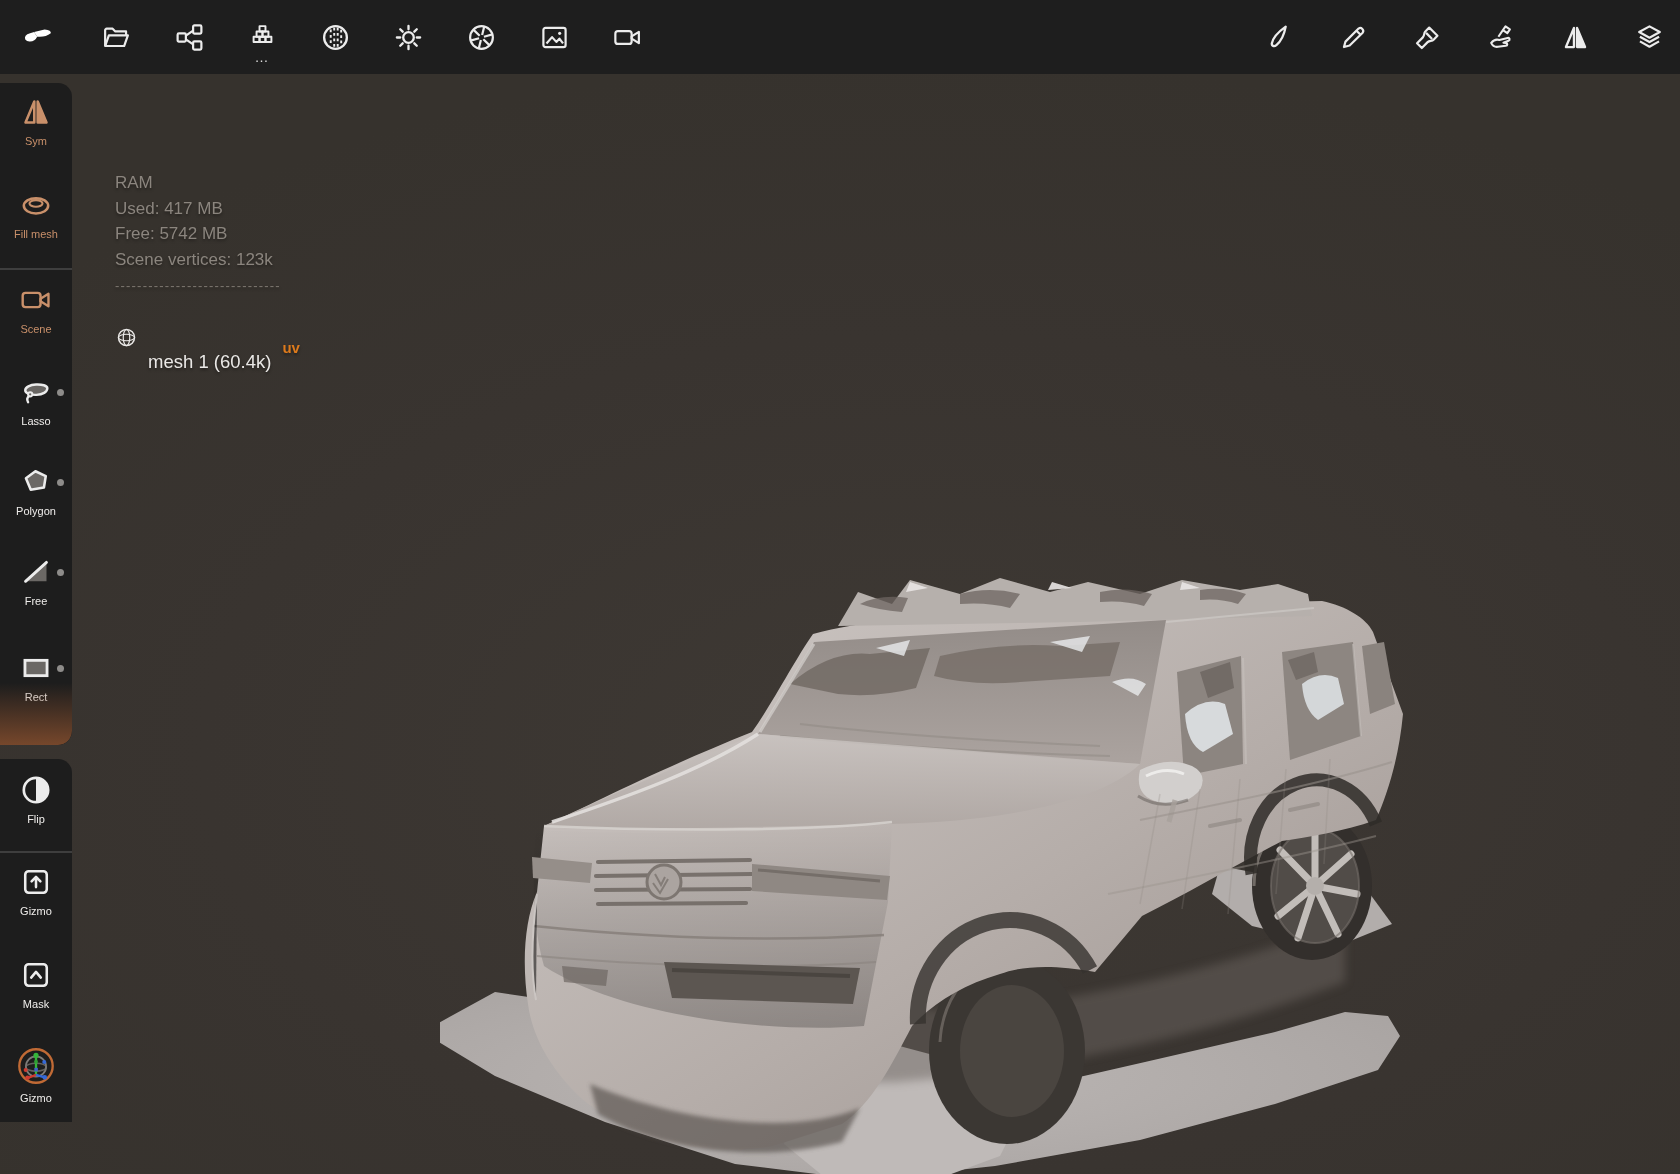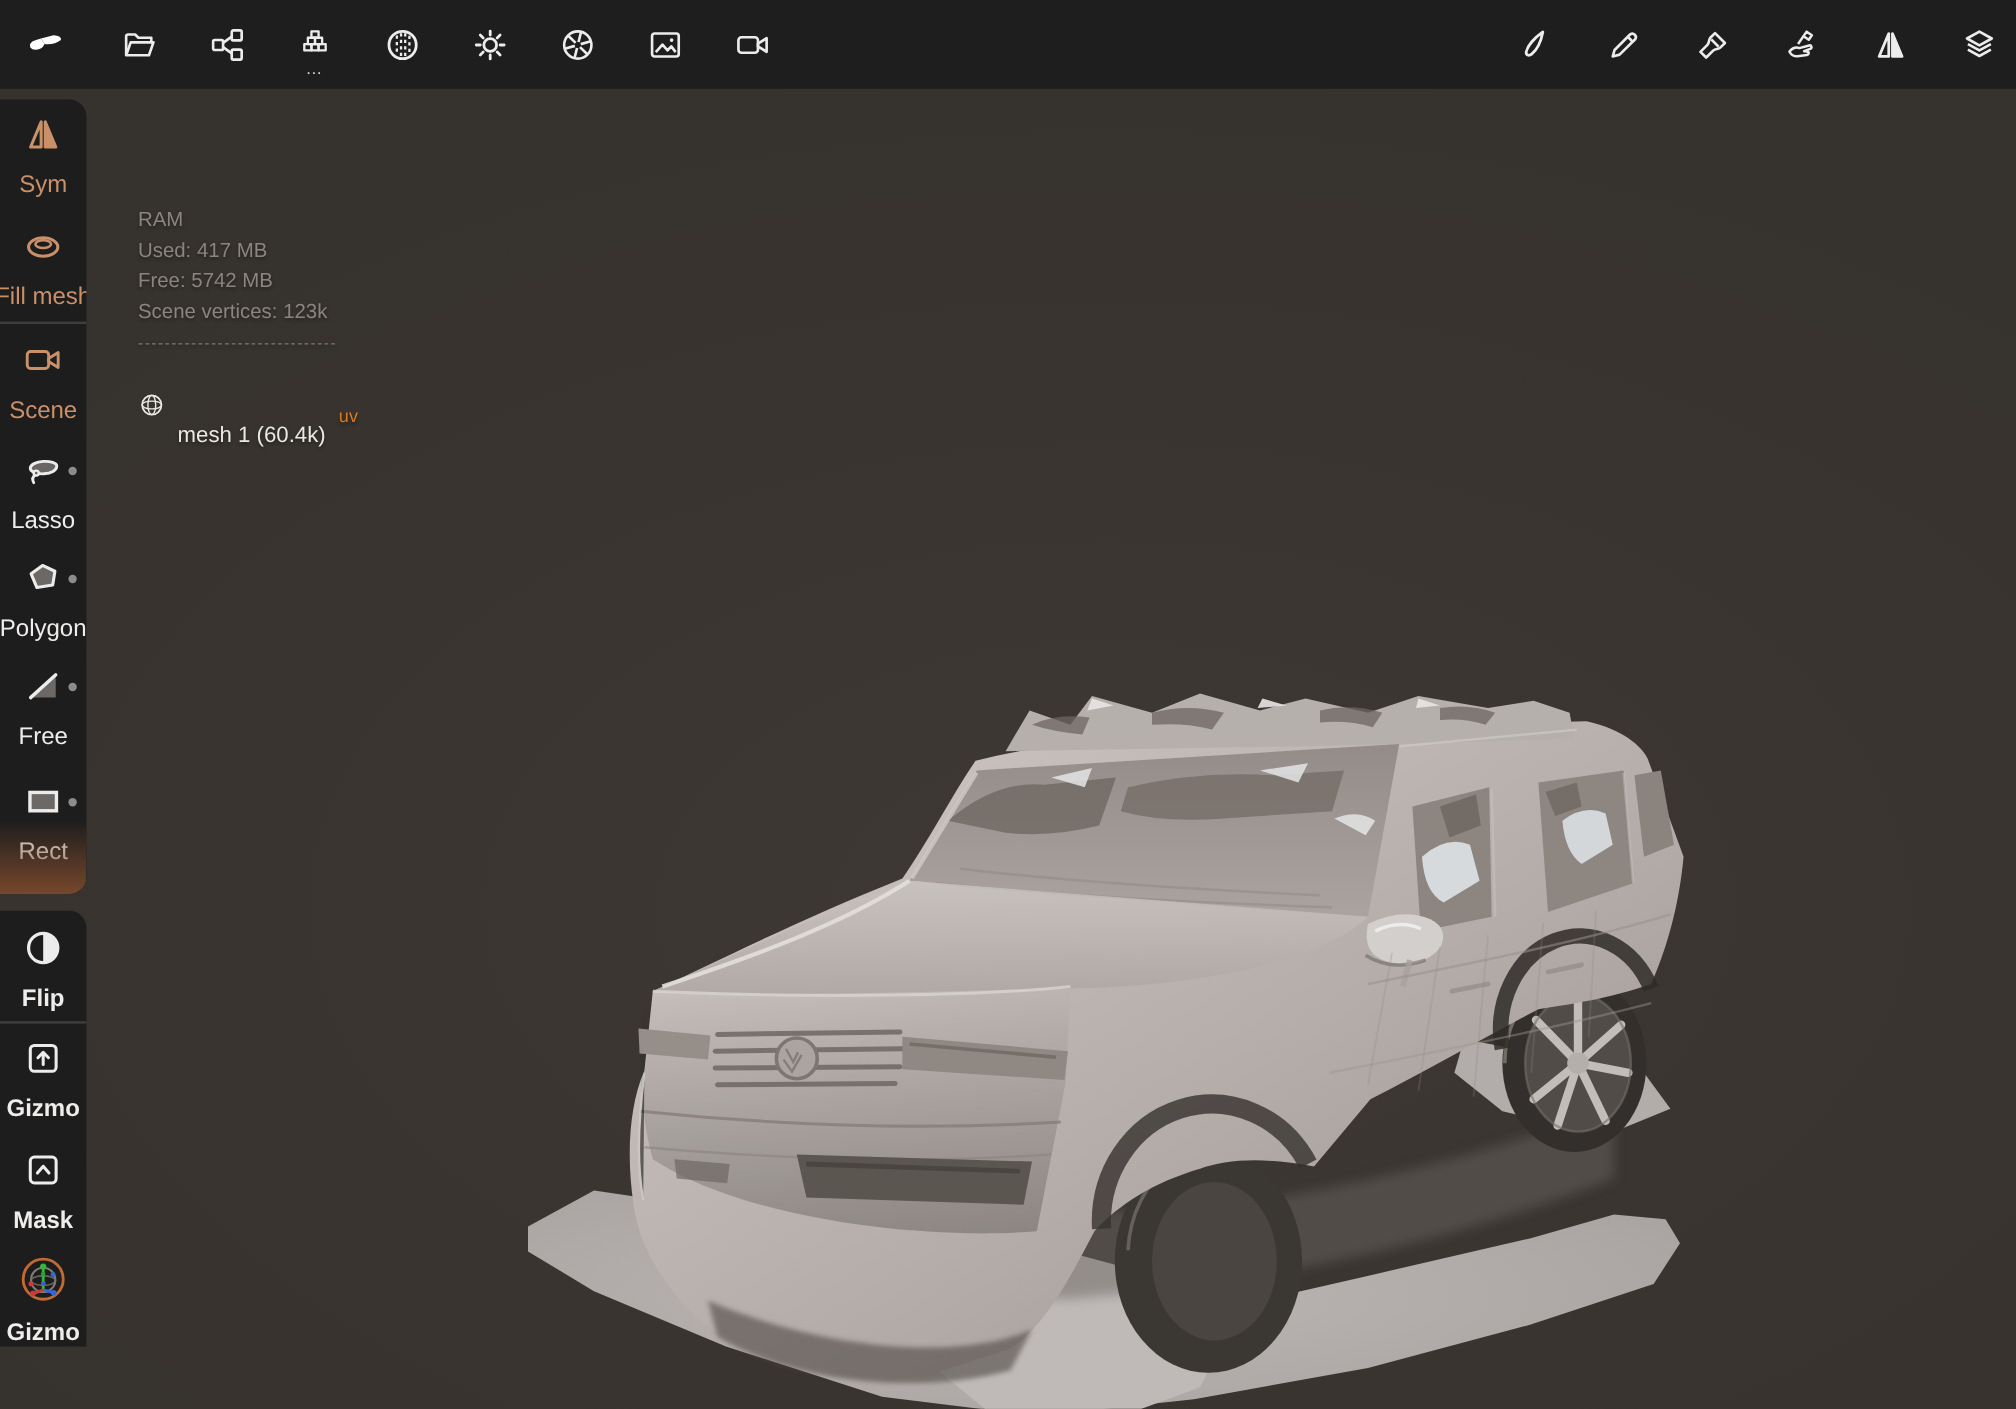--- a/index.html
+++ b/index.html
@@ -41,31 +41,31 @@
   
   .panel {
     position:absolute; left:0; width:72px; background:#1d1d1d; z-index:30;
   }
   .panel1 { top:83px; height:662px; border-radius:0 14px 14px 0; overflow:hidden; }
   .panel1::after {
     content:""; position:absolute; left:0; right:0; bottom:0; height:62px;
     background:linear-gradient(to bottom, rgba(122,73,44,0), rgba(122,73,44,0.96));
     border-radius:0 0 14px 0; pointer-events:none;
   }
-  .panel2 { top:759px; height:363px; border-radius:0 14px 0 0; overflow:hidden;font-weight:bold; }
+  .panel2 { top:759px; height:363px; border-radius:0 14px 0 0; overflow:hidden; }
 
   .tool {
     position:absolute; left:0; width:72px;
     display:flex; flex-direction:column; align-items:center;
     cursor:pointer;
   }
   .t-icon { width:34px; height:34px; color:#ececec; }
   .t-icon svg { width:100%; height:100%; display:block; }
   .t-label {
-    margin-top:17px; font-size:20px; color:#efedeb; white-space:nowrap; line-height:16px;
+    margin-top:4px; font-size:11px; color:#efedeb; white-space:nowrap; line-height:16px;
   }
   .tool.accent .t-icon, .tool.accent .t-label { color:#c9906a; }
   .opt-dot {
     position:absolute; right:8px; top:14px; width:7px; height:7px;
     border-radius:50%; background:#8e8c8a;
   }
   .sep { position:absolute; left:0; width:72px; height:2px; background:#3e3e3e; }
   .partial-tool { position:absolute; left:0; width:72px; display:flex; justify-content:center; }
 
   
@@ -76,21 +76,21 @@
   }
   .stats .divider {
     font-size:13px; letter-spacing:1.2px; color:#7d7770; margin-top:7px; line-height:14px;
   }
   .mesh-row {
     display:flex; align-items:center; margin-top:8px; cursor:pointer;
   }
   .mesh-row .m-icon { width:23px; height:23px; color:#ebe9e7; margin-right:10px; }
   .mesh-row .m-icon svg { display:block; width:100%; height:100%; }
   .mesh-label { color:#eae8e6; font-size:18.5px; text-shadow:0 2px 3px rgba(0,0,0,0.4);margin-top:48px; }
-  .uv-badge { color:#dd7a1c; font-size:15px; font-weight:normal; margin-left:11px; margin-top:20px; }
+  .uv-badge { color:#dd7a1c; font-size:15px; font-weight:bold; margin-left:11px; margin-top:20px; }
 </style>
 </head>
 <body>
 
 <div class="viewport">
   <svg class="car-svg" width="980" height="714" viewBox="0 -74 980 714">
     <defs>
       <linearGradient id="bodyG" x1="0" y1="0" x2="1" y2="1">
         <stop offset="0" stop-color="#cfc9c6"></stop>
           <stop offset="0.55" stop-color="#b5ada9"></stop>

